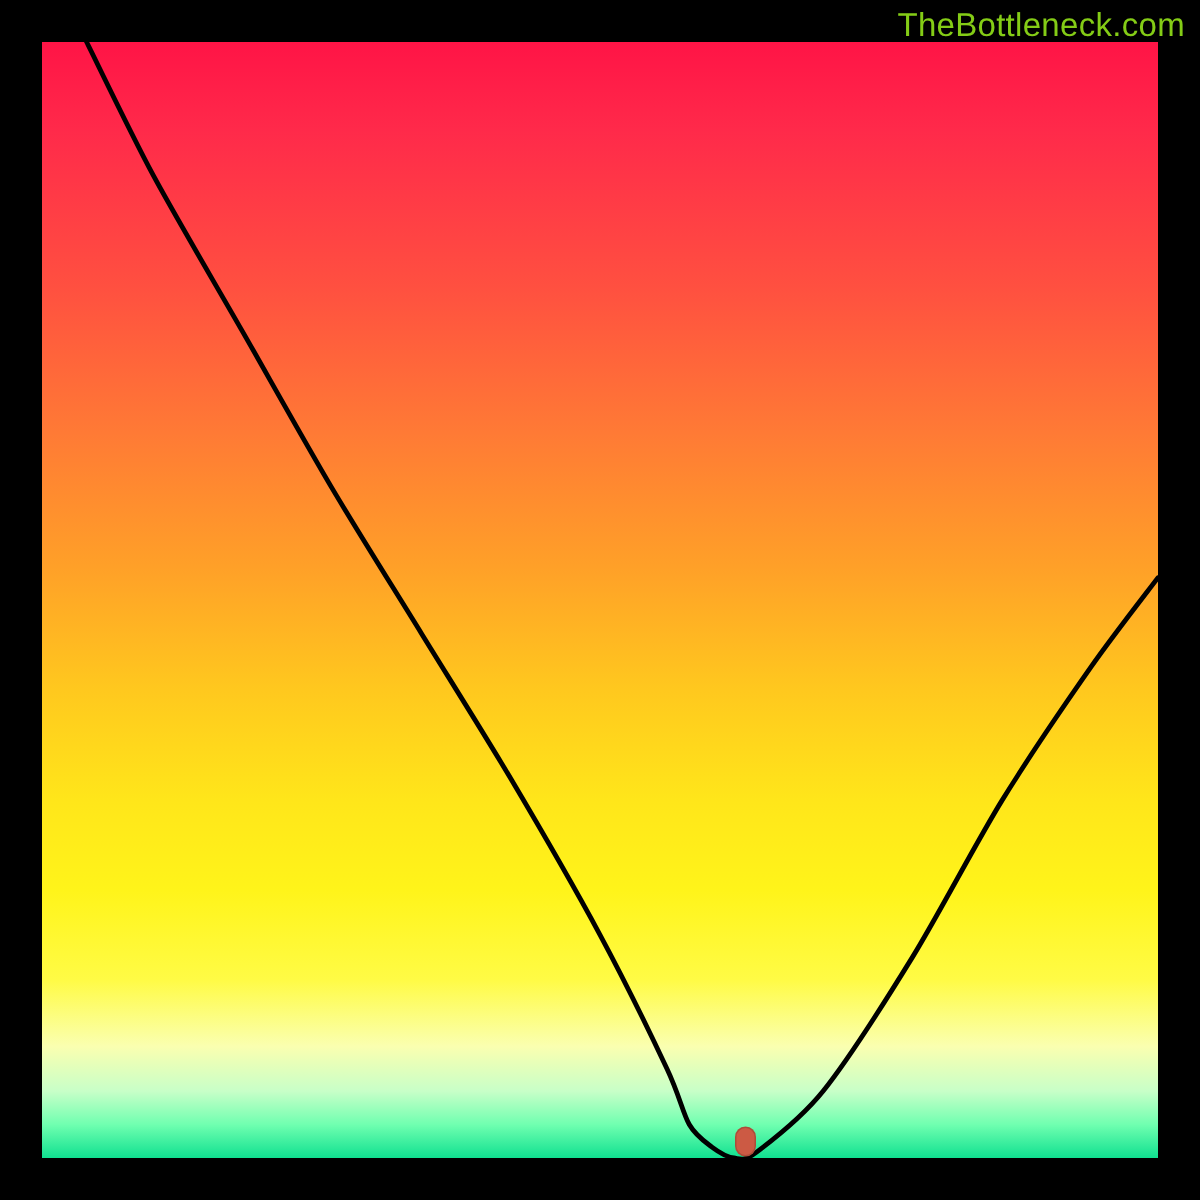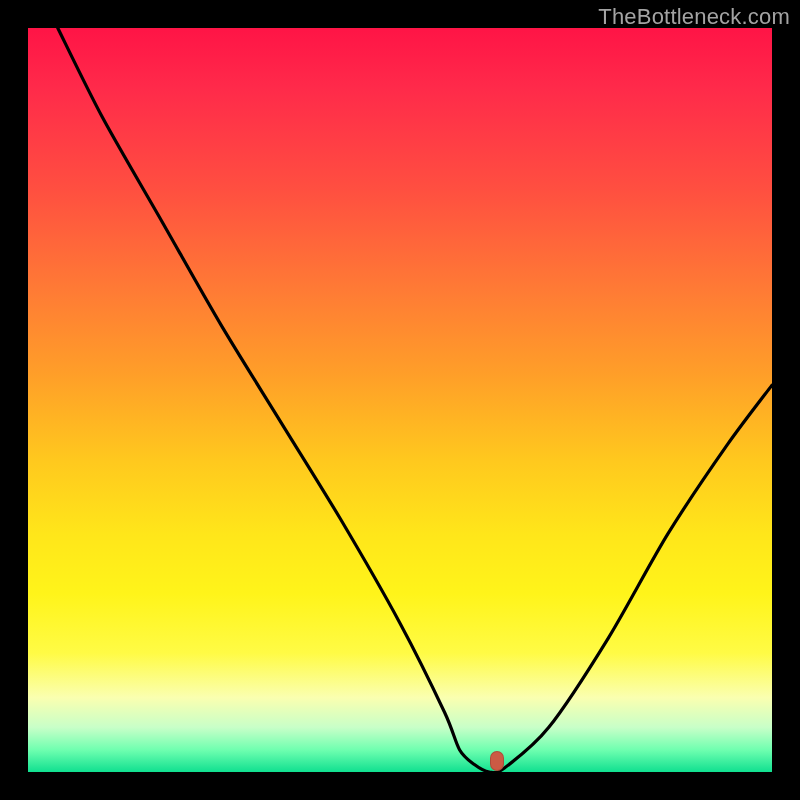--- a/index.html
+++ b/index.html
@@ -40,21 +40,21 @@
       #faffb0 90%,
       #c8ffc8 94%,
       #70ffb0 97%,
       #10e090 100%
     );
   }
   .watermark {
     position: absolute;
     top: 4px;
     right: 10px;
-    color: #a3a3a3;
+    color: #84cc16;
     font-size: 22px;
     font-weight: 500;
     letter-spacing: 0.2px;
     user-select: none;
   }
   svg.curve {
     position: absolute;
     left: 0;
     top: 0;
     width: 744px;

